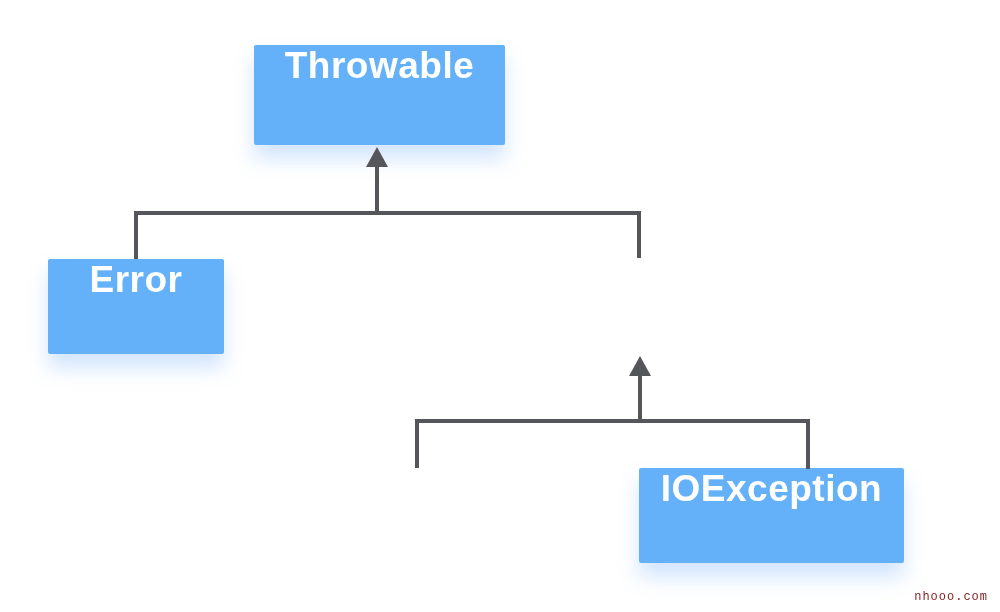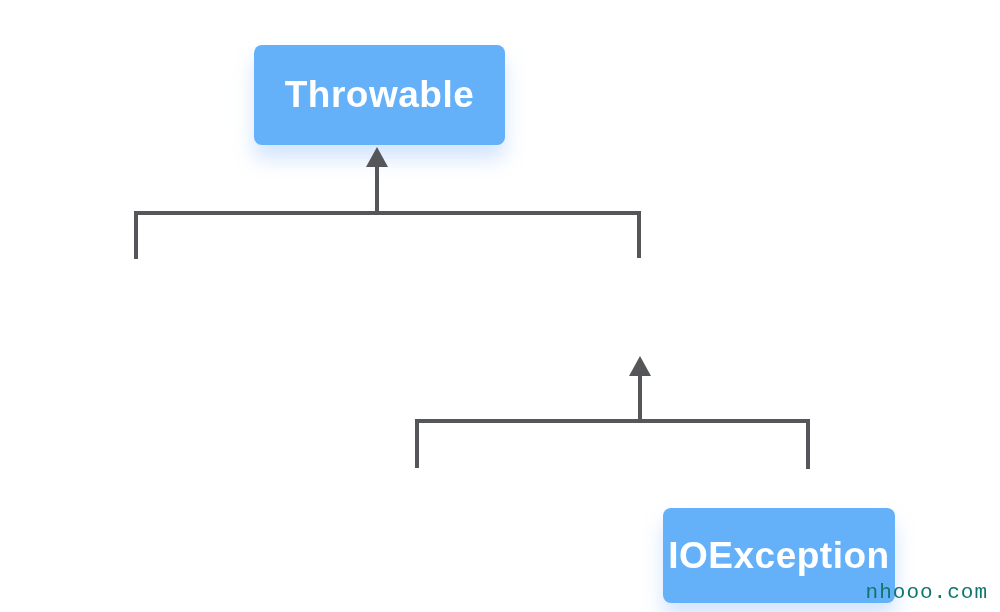--- a/index.html
+++ b/index.html
@@ -12,38 +12,37 @@
     position: relative;
     width: 1000px;
     height: 612px;
     background: #ffffff;
     overflow: hidden;
   }
   
   .node {
     position: absolute;
     background: #64b1f9;
-    border-radius: 8px;
+    border-radius: 2px;
     display: flex;
-    align-items: center;
     justify-content: center;
     box-shadow: 0 14px 20px rgba(130, 180, 250, 0.35);
   }
   .node-label {
     color: #ffffff;
     font-size: 37px;
     font-weight: 700;
     letter-spacing: 0.5px;
     white-space: nowrap;
   }
   #node-throwable { left: 254px; top: 45px;  width: 251px; height: 100px; }
   #node-error     { left: 48px;  top: 259px; width: 176px; height: 95px;  }
   #node-exception { left: 511px; top: 258px; width: 257px; height: 96px;  }
   #node-runtime   { left: 217px; top: 468px; width: 400px; height: 96px;  }
-  #node-io        { left: 663px; top: 468px; width: 232px; height: 95px; margin-top: 40px;  }
+  #node-io        { left: 639px; top: 468px; width: 265px; height: 95px;  }
 
   
   .seg {
     position: absolute;
     background: #54565a;
   }
   #seg-top-h          { left: 134px; top: 211px; width: 507px; height: 4px; border-radius: 2px; }
   #seg-top-left-v     { left: 134px; top: 211px; width: 4px; height: 48px; }
   #seg-top-right-v    { left: 637px; top: 211px; width: 4px; height: 47px; }
   #seg-top-arrow-stem { left: 375px; top: 158px; width: 4px; height: 57px; }
@@ -61,36 +60,39 @@
     border-bottom: 20px solid #54565a;
   }
   #arrow-to-throwable { left: 366px; top: 147px; }
   #arrow-to-exception { left: 629px; top: 356px; }
 
   
   .watermark {
     position: absolute;
     right: 12px;
     bottom: 8px;
-    color: #0f766e;
+    color: #7f1d1d;
     font-family: "Liberation Mono", "DejaVu Sans Mono", monospace;
-    font-size: 21px;
+    font-size: 12px;
     letter-spacing: 1px;
     user-select: none;
   }
 </style>
 </head>
 <body>
 
 <div class="canvas">
 
   <div class="node" id="node-throwable">
     <span class="node-label">Throwable</span>
   </div>
 
+  <div class="node" id="node-error">
+    <span class="node-label">Error</span>
+  </div>
 
 
 
   <div class="node" id="node-io">
     <span class="node-label">IOException</span>
   </div>
 
   <div>
     <div class="seg" id="seg-top-h"></div>
     <div class="seg" id="seg-top-left-v"></div>

